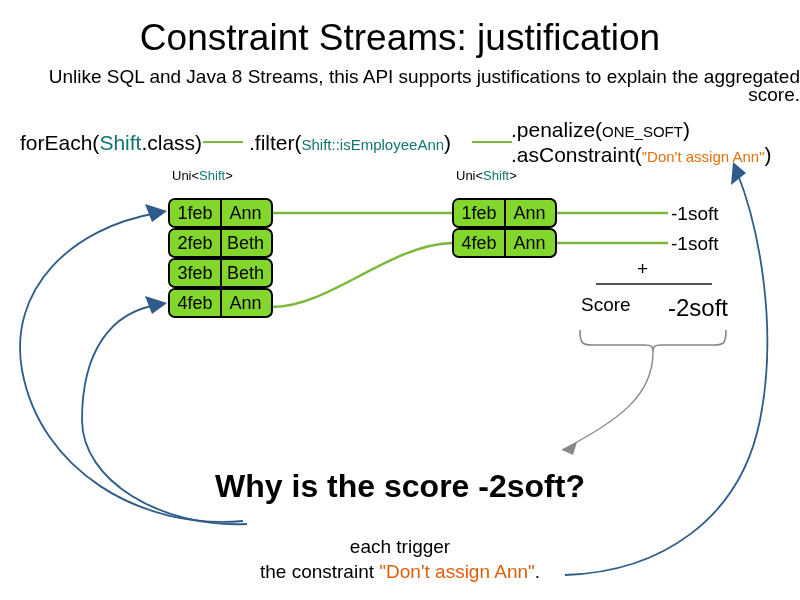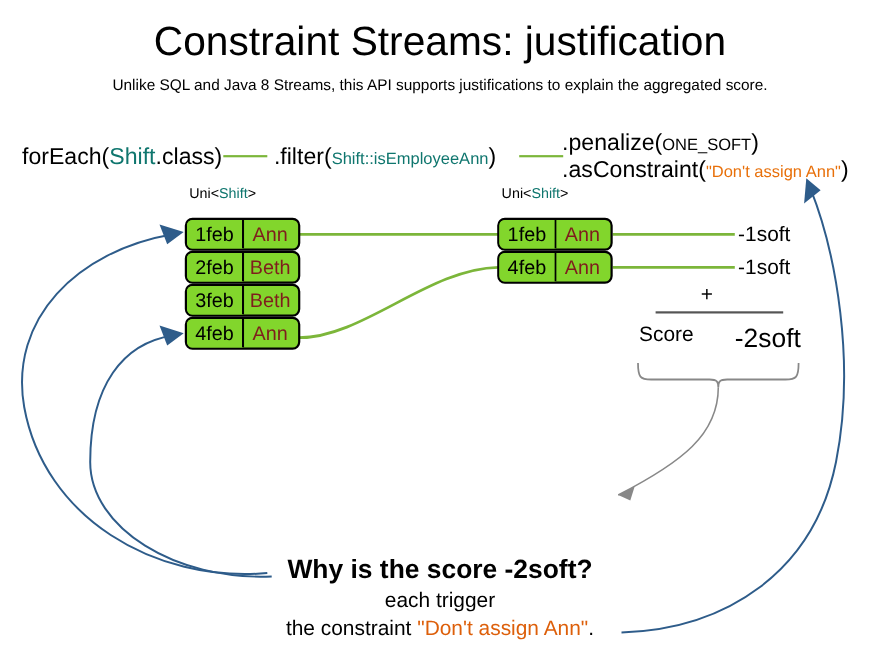--- a/index.html
+++ b/index.html
@@ -11,22 +11,22 @@
   #stage{position:absolute;left:0;top:0;width:776px;height:600px;}
 
   .abs{position:absolute;}
 
   
   #title{
     left:0;top:16px;width:800px;text-align:center;
     font-size:37px;line-height:44px;font-weight:400;letter-spacing:0px;
   }
   #subtitle{
-    left:0;top:68px;width:800px;text-align:center;
-    font-size:14px;line-height:18px;font-weight:400;
+    left:0;top:68px;width:800px;text-align:right;
+    font-size:19px;line-height:18px;font-weight:400;
   }
 
   
   .code{font-size:21px;line-height:25px;white-space:nowrap;}
   .code .sm{font-size:15px;}
   .grn{color:#0f766e;}
   .grn2{color:#4f9a13;}
   .org{color:#e8700a;}
   .org2{color:#dd5f0a;}
 
@@ -61,21 +61,21 @@
     background:#82d62c;
     border-right:2px solid #000000;
     border-radius:5px 0 0 5px;
     display:flex;align-items:center;justify-content:center;
     font-size:18px;color:#000000;
     box-sizing:border-box;
   }
   .namecell{
     flex:1;
     display:flex;align-items:center;justify-content:center;
-    font-size:18px;color:#7f1d1d;
+    font-size:18px;color:#000000;
     padding-right:2px;
     box-sizing:border-box;
   }
 
   #left-stack{left:168px;top:198px;width:105px;}
   #right-stack{left:452px;top:198px;width:105px;}
   .stack .shiftrow{left:0;width:105px;}
 
   
   .softlbl{font-size:19px;line-height:22px;}
@@ -83,21 +83,21 @@
   #soft-2{left:671px;top:233px;}
 
   
   #plus{left:637px;top:258px;font-size:19px;}
   #sumrule{left:596px;top:283px;width:116px;height:0;border-top:2px solid #555555;}
   #score-label{left:581px;top:294px;font-size:19px;}
   #score-value{left:668px;top:294px;font-size:24px;}
 
   
   .bottom{text-align:center;width:800px;left:0;}
-  #why{top:470px;font-size:24px;font-weight:bold;line-height:33px;margin-top:31px;}
+  #why{top:470px;font-size:32px;font-weight:bold;line-height:33px;}
   #expl1{top:510px;font-size:19px;line-height:24px;}
   #expl2{top:535px;font-size:19px;line-height:24px;}
   #expl3{top:560px;font-size:19px;line-height:24px;}
 
   svg.overlay{position:absolute;left:0;top:0;width:800px;height:600px;pointer-events:none;}
 </style>
 </head>
 <body>
 
 <div id="stage">

